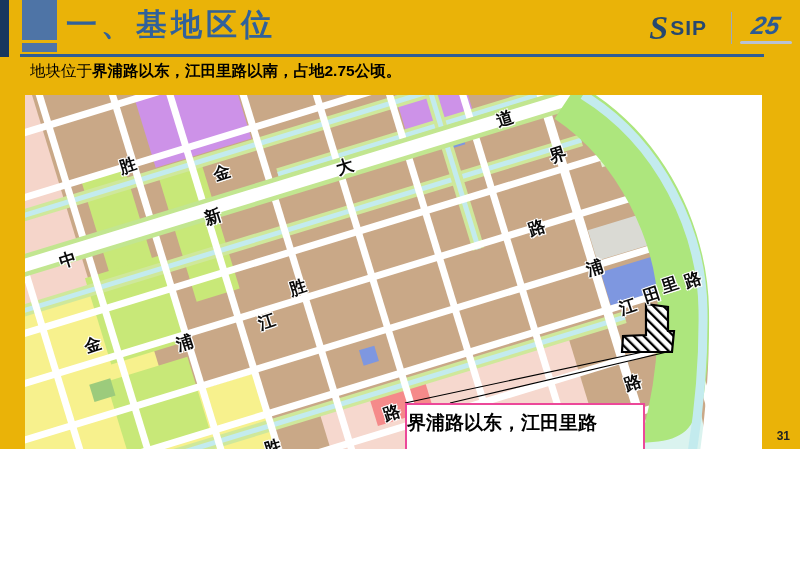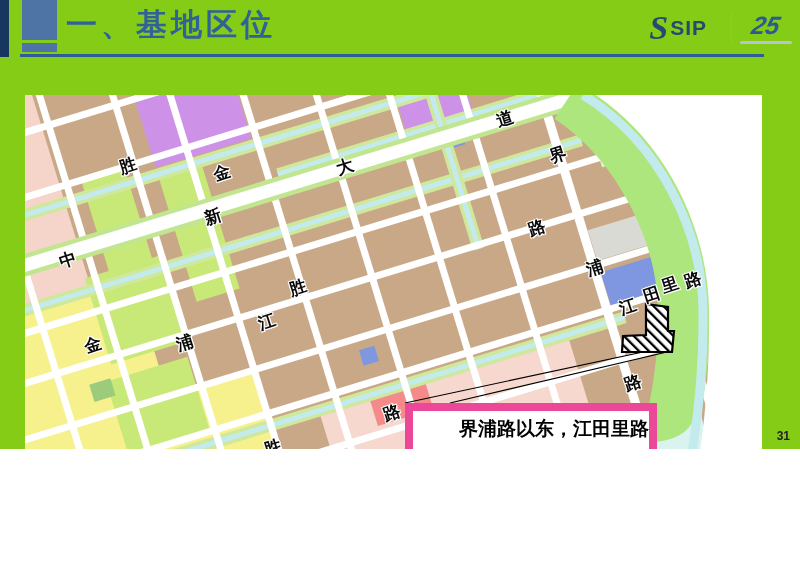--- a/index.html
+++ b/index.html
@@ -1,16 +1,16 @@
 <!DOCTYPE html>
 <html><head>
 <meta charset="utf-8">
 <style>
   html,body{margin:0;padding:0;background:#fff;}
-  .slide{position:relative;width:800px;height:449px;background:#84cc16;overflow:hidden;
+  .slide{position:relative;width:800px;height:449px;background:#eab308;overflow:hidden;
          font-family:"Liberation Sans","DejaVu Sans",sans-serif;}
   
   .bar-dark{position:absolute;left:0;top:0;width:9px;height:57px;background:#17375E;}
   .sq-blue{position:absolute;left:22px;top:0;width:35px;height:40px;background:#4E74A6;}
   .sq-blue-sm{position:absolute;left:22px;top:43px;width:35px;height:9px;background:#4E74A6;}
   .page-title{position:absolute;left:66px;top:4px;margin:0;font-size:31px;font-weight:bold;
               color:#31619A;letter-spacing:4px;}
   .header-rule{position:absolute;left:20px;top:54px;width:744px;height:3px;background:#2F5D95;}
   .logo{position:absolute;right:8px;top:6px;height:44px;display:flex;align-items:center;}
   .logo-s{font-family:"Liberation Serif","DejaVu Serif",serif;font-style:italic;font-weight:bold;
@@ -24,21 +24,21 @@
   .intro{position:absolute;left:30px;top:61px;margin:0;font-size:15.5px;color:#000;}
   .intro b{font-weight:bold;}
   
   .map{position:absolute;left:25px;top:95px;width:737px;height:447px;overflow:hidden;background:#fff;}
   .map svg{position:absolute;left:0;top:0;}
   .labels{position:absolute;left:0;top:0;width:100%;height:100%;pointer-events:none;}
   .road-label{position:absolute;transform:translate(-50%,-50%) rotate(-18deg);
      font-size:17px;font-weight:bold;color:#0a0a0a;font-family:"Liberation Sans","DejaVu Sans",sans-serif;
      text-shadow:1px 1px 0 #fff,-1px -1px 0 #fff,1px -1px 0 #fff,-1px 1px 0 #fff,0 0 2px #fff;}
   .callout{position:absolute;left:380px;top:308px;width:236px;height:63px;background:#fff;
-     border:8px solid #ec4899;text-align:right;font-size:19px;font-weight:bold;color:#000;
+     border:2px solid #ec4899;text-align:left;font-size:19px;font-weight:bold;color:#000;
      line-height:1.55;padding-top:3px;box-sizing:content-box;}
   
   .page-num{position:absolute;right:10px;bottom:6px;font-size:12px;color:#222;font-weight:bold;}
 </style>
 </head>
 <body>
 
 <div class="slide">
 
   <div>
@@ -51,20 +51,21 @@
       <span class="logo-sip">SIP</span>
       <span class="logo-div"></span>
       <span class="logo-25-wrap">
         <span class="logo-25">25</span>
         <span class="logo-caption"></span>
       </span>
     </div>
     <div class="header-rule"></div>
   </div>
 
+  <p class="intro"><span>地块位于</span><b>界浦路以东，江田里路以南，占地2.75公顷。</b></p>
 
   <div class="map">
     <div>
         <svg width="737" height="447" viewBox="0 0 737 447">
           <defs>
             <pattern id="hatch" width="7" height="7" patternUnits="userSpaceOnUse" patternTransform="rotate(-45)">
               <rect width="7" height="7" fill="#fff"></rect>
               <line x1="1" y1="0" x2="1" y2="7" stroke="#000" stroke-width="2.6"></line>
             </pattern>
           </defs>

